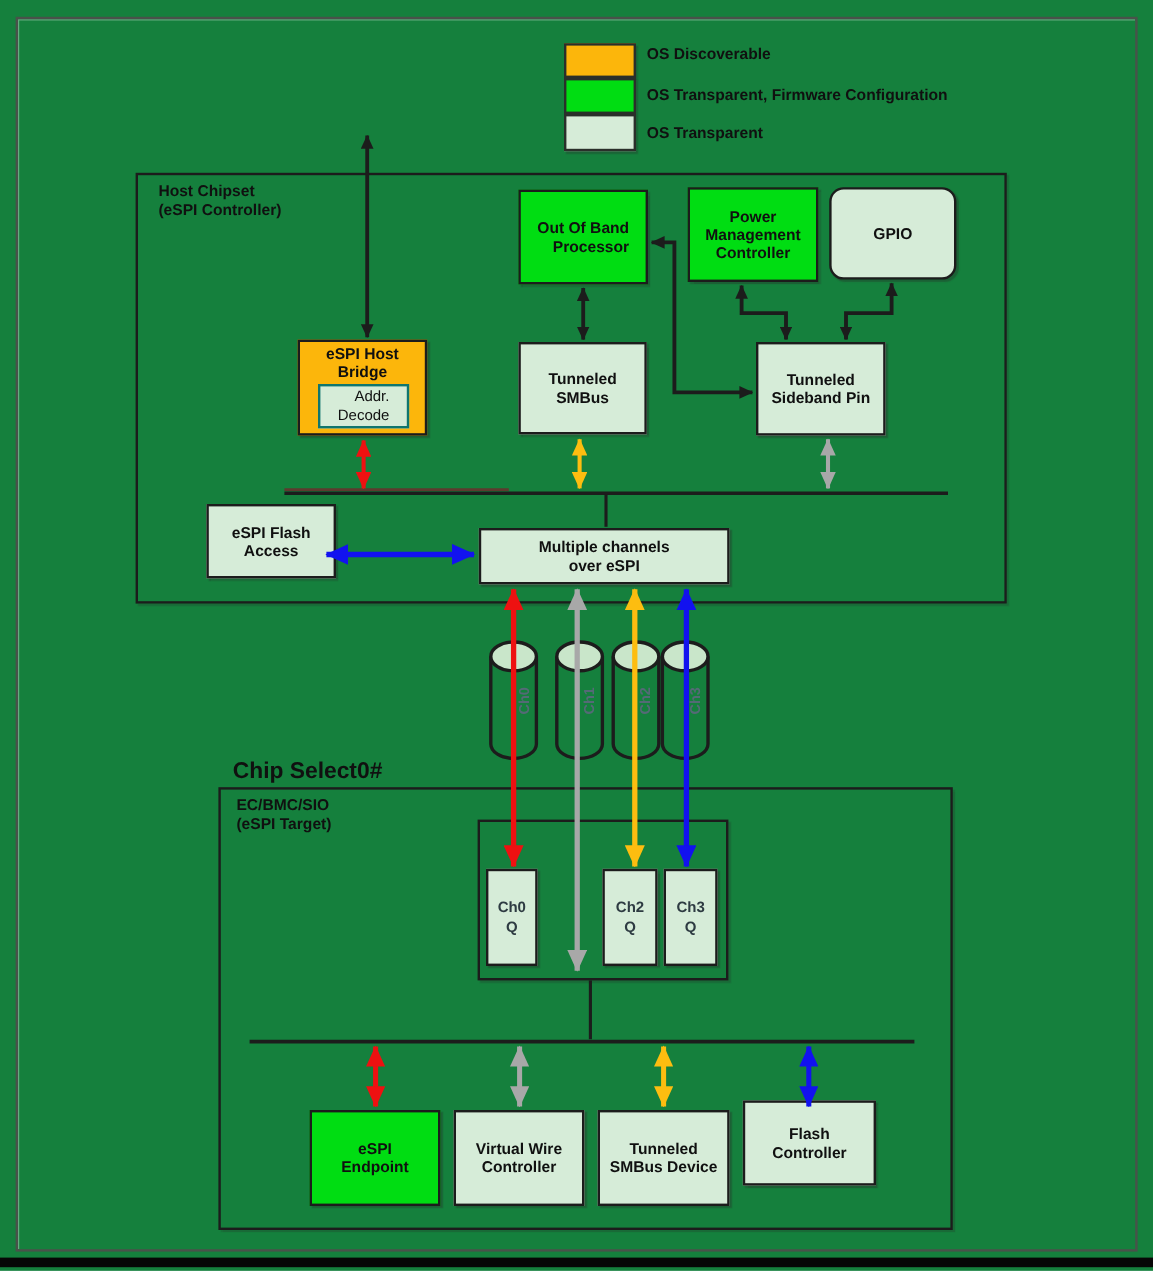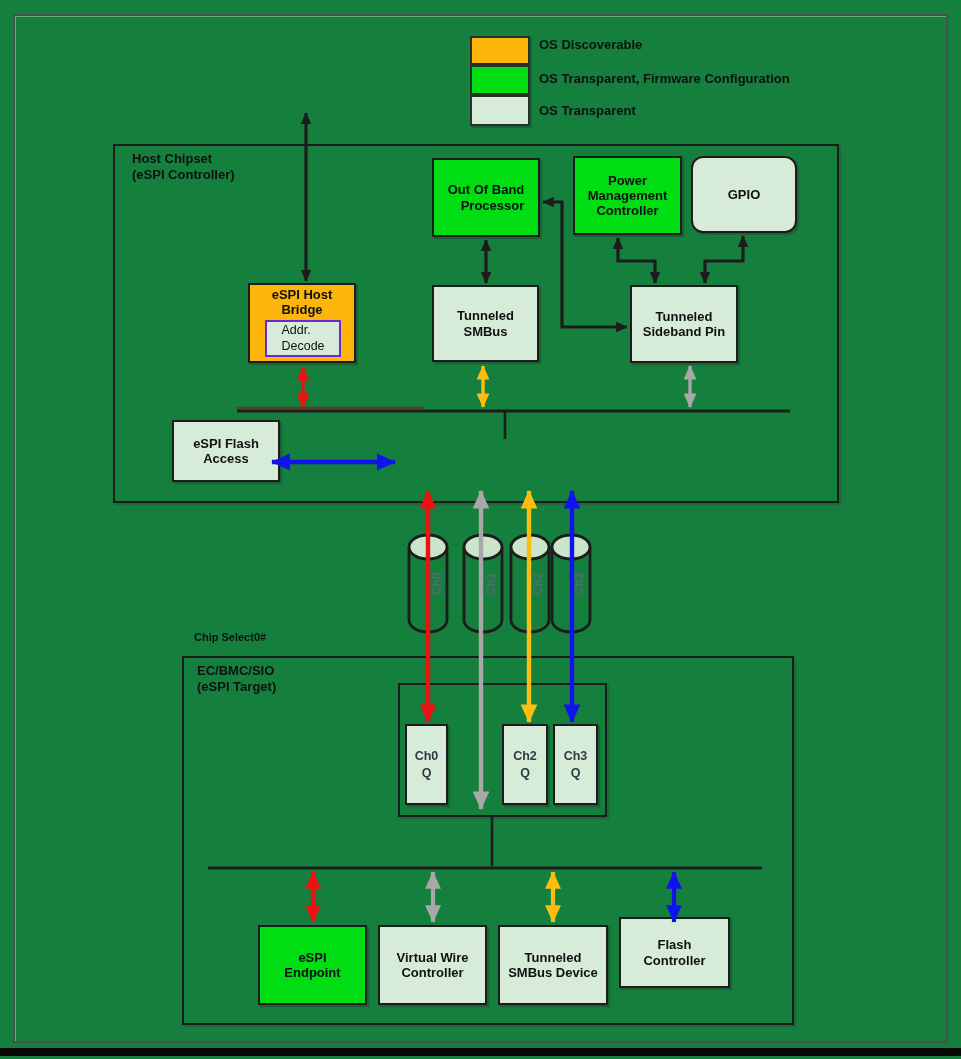--- a/index.html
+++ b/index.html
@@ -24,23 +24,23 @@
     white-space:pre-line;box-shadow:2px 2px 1px rgba(40,40,40,.35);
   }
   .container-box{background:transparent;box-shadow:2px 2px 1px rgba(40,40,40,.25);}
   .green{background:#00dd12;}
   .orange{background:#fcb60b;}
   .flabel{
     position:absolute;font-weight:bold;font-size:13px;line-height:1.22;
     white-space:pre-line;text-align:left;
   }
   .sub-box{
-    position:absolute;box-sizing:border-box;border:2px solid #6d28d9;
+    position:absolute;box-sizing:border-box;border:2px solid #0f766e;
     background:#d6ecd8;display:flex;align-items:center;justify-content:center;
-    text-align:left;font-size:12.5px;line-height:1.25;white-space:pre-line;
+    text-align:right;font-size:12.5px;line-height:1.25;white-space:pre-line;
     font-weight:normal;
   }
   .qbox{font-size:12.5px;font-weight:600;color:#2e3b42;line-height:1.3;}
   .swatch{
     position:absolute;box-sizing:border-box;border:2px solid #2a2f2a;
     box-shadow:2px 2px 1px rgba(40,40,40,.3);
   }
   #hb-box{align-items:flex-start;padding-top:2px;}
   #svg-layer{position:absolute;left:0;top:0;z-index:5;pointer-events:none;}
   .boxlayer{position:absolute;left:0;top:0;z-index:2;width:961px;height:1059px;}
@@ -82,22 +82,24 @@
     <div class="sub-box" style="left:265px;top:320px;width:76px;height:37px;">Addr.
 Decode</div>
 
     <div class="box" style="left:432px;top:285px;width:107px;height:77px;">Tunneled
 SMBus</div>
     <div class="box" style="left:630px;top:285px;width:108px;height:78px;">Tunneled
 Sideband Pin</div>
 
     <div class="box" style="left:160px;top:420px;width:108px;height:62px;margin-left:12px;">eSPI Flash
 Access</div>
+    <div class="box" style="left:399px;top:440px;width:209px;height:47px;">Multiple channels
+over eSPI</div>
 
-    <div class="flabel" style="left:194px;top:631px;font-size:11px;">Chip Select0#</div>
+    <div class="flabel" style="left:194px;top:631px;font-size:19px;">Chip Select0#</div>
 
     <div class="box container-box" style="left:182px;top:656px;width:612px;height:369px;"></div>
     <div class="flabel" style="left:197px;top:663px;">EC/BMC/SIO
 (eSPI Target)</div>
 
     <div class="box container-box" style="left:398px;top:683px;width:209px;height:134px;"></div>
     <div class="box qbox" style="left:405px;top:724px;width:43px;height:81px;border-width:2px;">Ch0
 Q</div>
     <div class="box qbox" style="left:502px;top:724px;width:46px;height:81px;border-width:2px;">Ch2
 Q</div>

